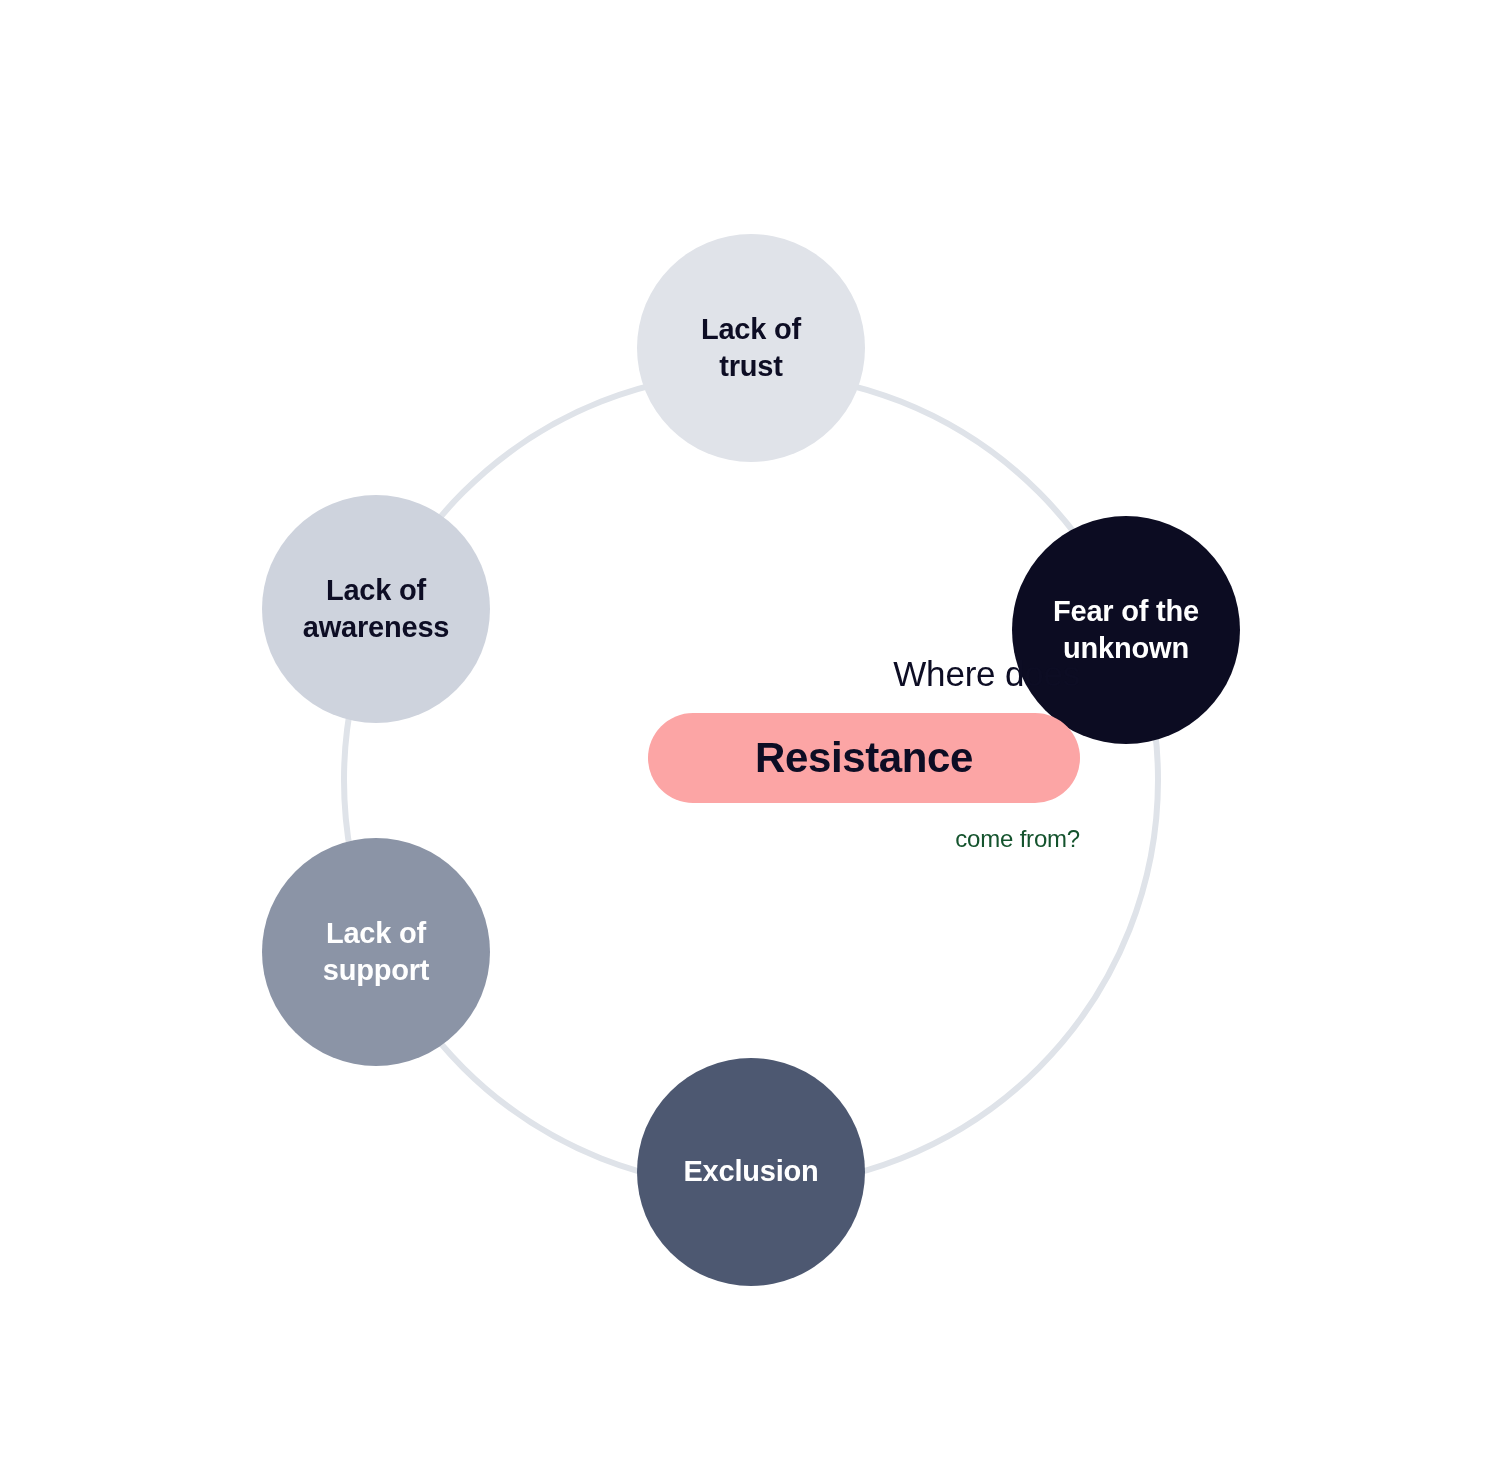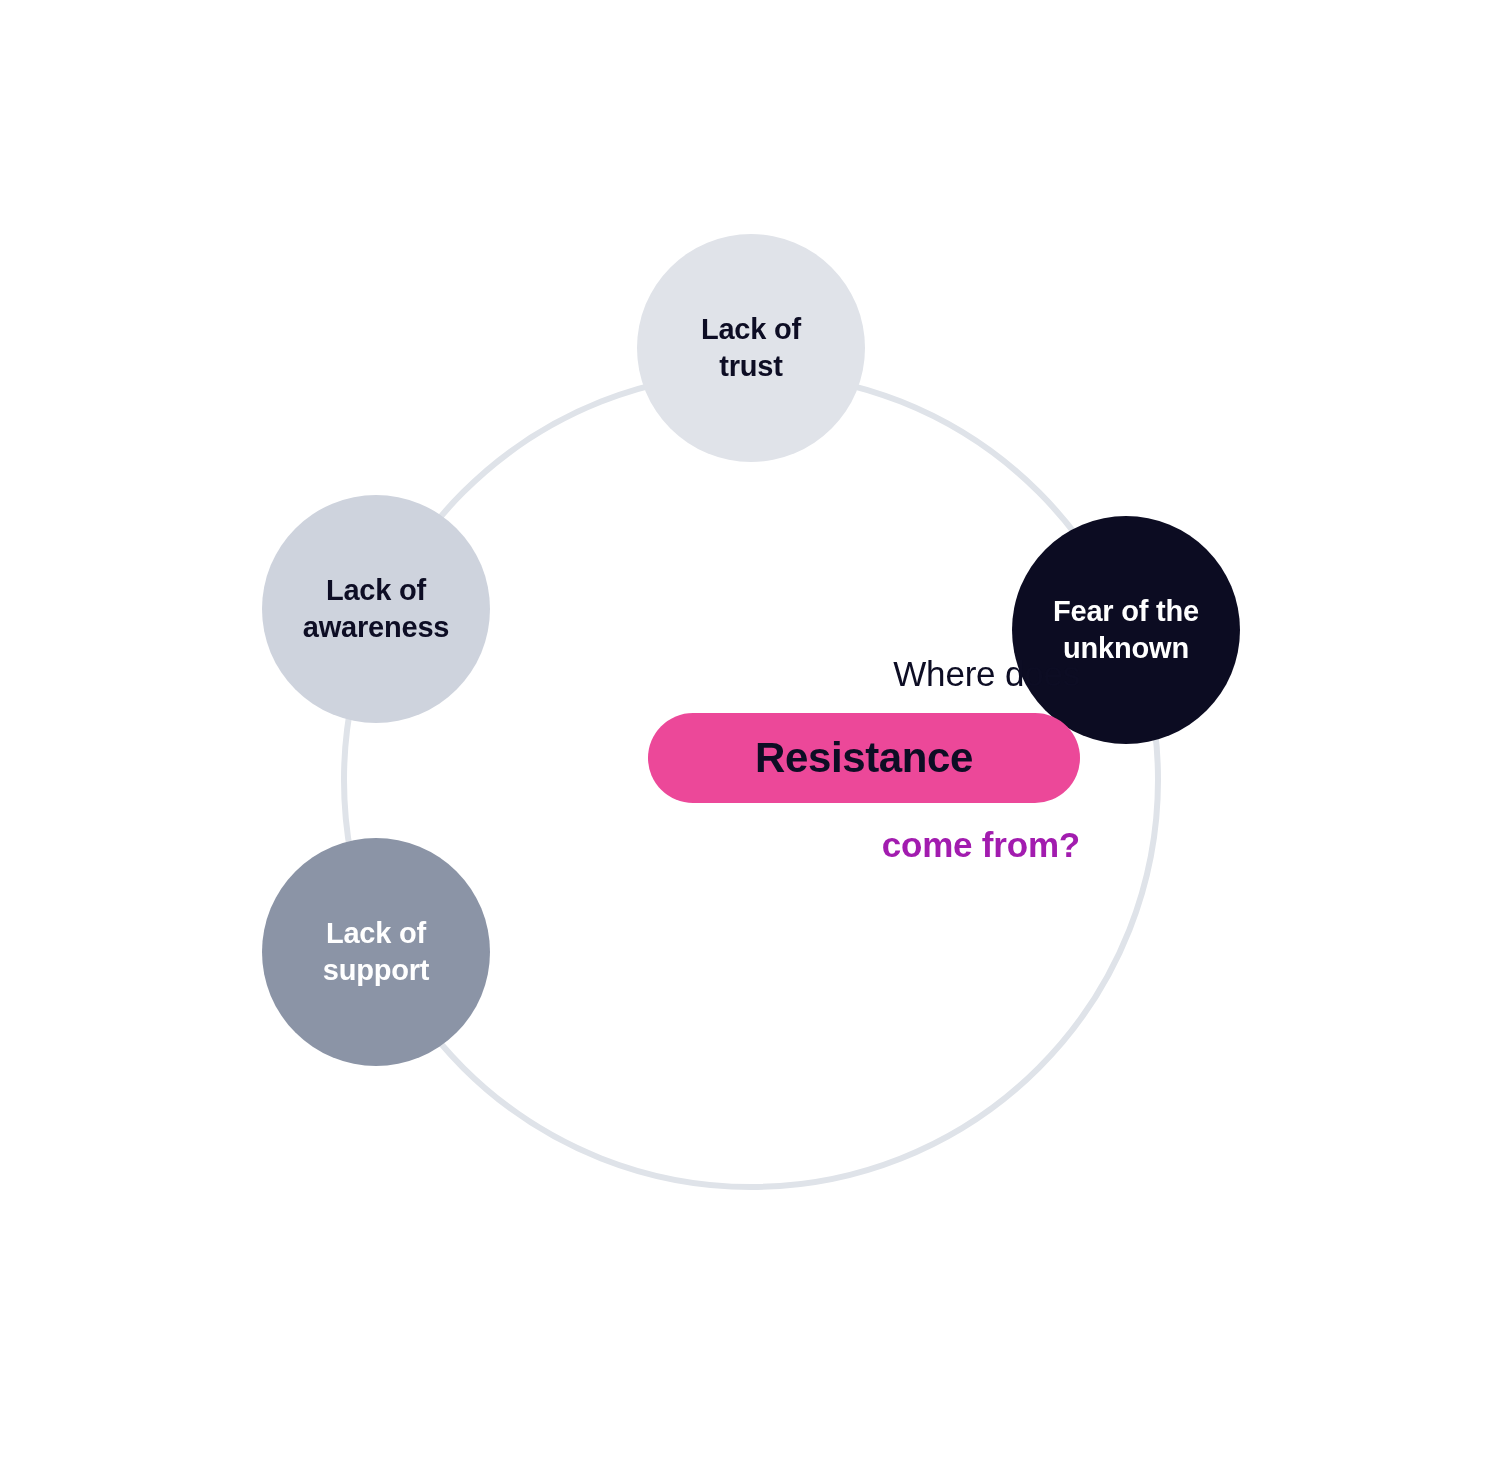--- a/index.html
+++ b/index.html
@@ -90,23 +90,23 @@
     justify-content: center;
   }
   #center-pill-label {
     font-size: 42px;
     font-weight: 700;
     color: #0d0d24;
     letter-spacing: -0.4px;
     line-height: 1;
   }
   #center-bottom-text {
-    font-size: 35px;
-    font-weight: 700;
-    color: #a21caf;
+    font-size: 24px;
+    font-weight: 400;
+    color: #14532d;
     letter-spacing: -0.2px;
     line-height: 1;
     margin-top: 24px;
   }
 </style>
 </head>
 <body>
 
 <div id="diagram" style="background: rgb(255, 255, 255);">
 
@@ -118,32 +118,35 @@
     <span class="node-label">Lack of
 trust</span>
   </div>
 
   <div class="node" id="node-1" style="background: rgb(12, 12, 34); color: rgb(255, 255, 255);">
     <span class="node-label">Fear of the
 unknown</span>
   </div>
 
 
+  <div class="node" id="node-3" style="background: rgb(77, 88, 113); color: rgb(255, 255, 255);">
+    <span class="node-label">Exclusion</span>
+  </div>
 
   <div class="node" id="node-4" style="background: rgb(139, 148, 166); color: rgb(255, 255, 255);">
     <span class="node-label">Lack of
 support</span>
   </div>
 
   <div class="node" id="node-5" style="background: rgb(206, 211, 221); color: rgb(13, 13, 36);">
     <span class="node-label">Lack  of
 awareness</span>
   </div>
 
   <div id="center">
     <div id="center-top-text">Where does</div>
-    <div id="center-pill" style="background: #ec4899;">
+    <div id="center-pill" style="background: #fca5a5;">
       <span id="center-pill-label" style="color: rgb(13, 13, 36);">Resistance</span>
     </div>
     <div id="center-bottom-text">come from?</div>
   </div>
 
 </div>
 
 </body></html>

